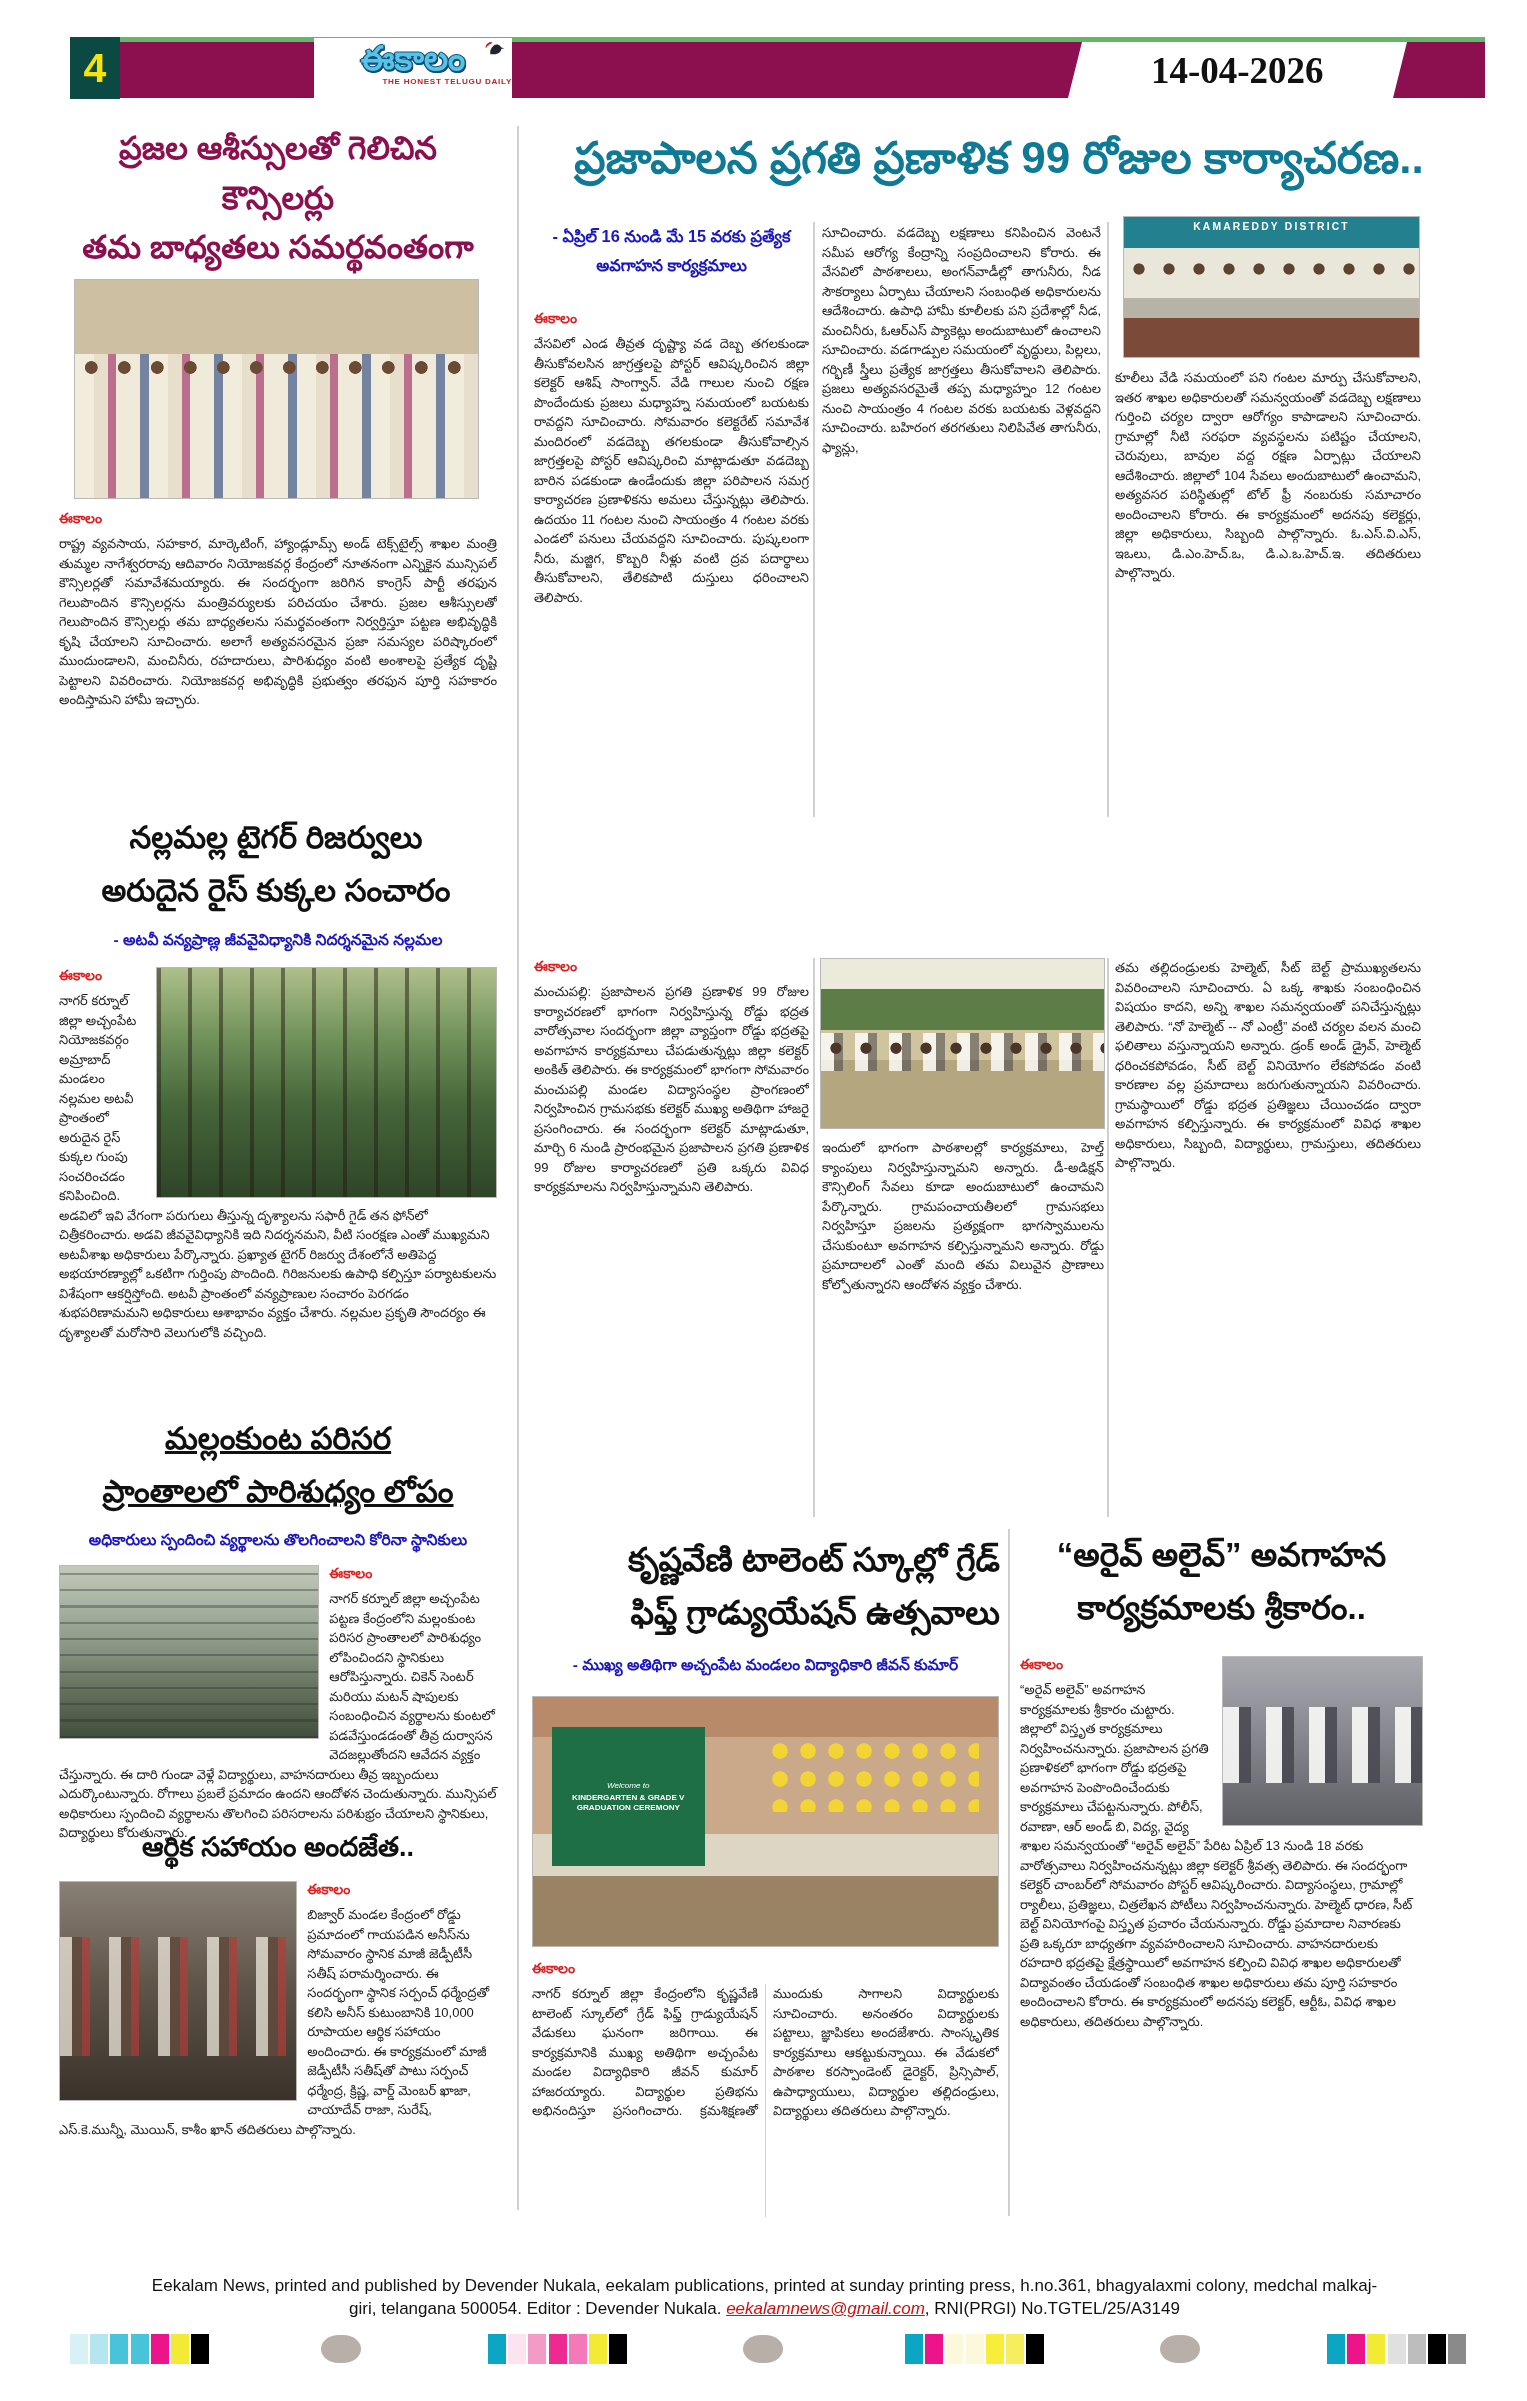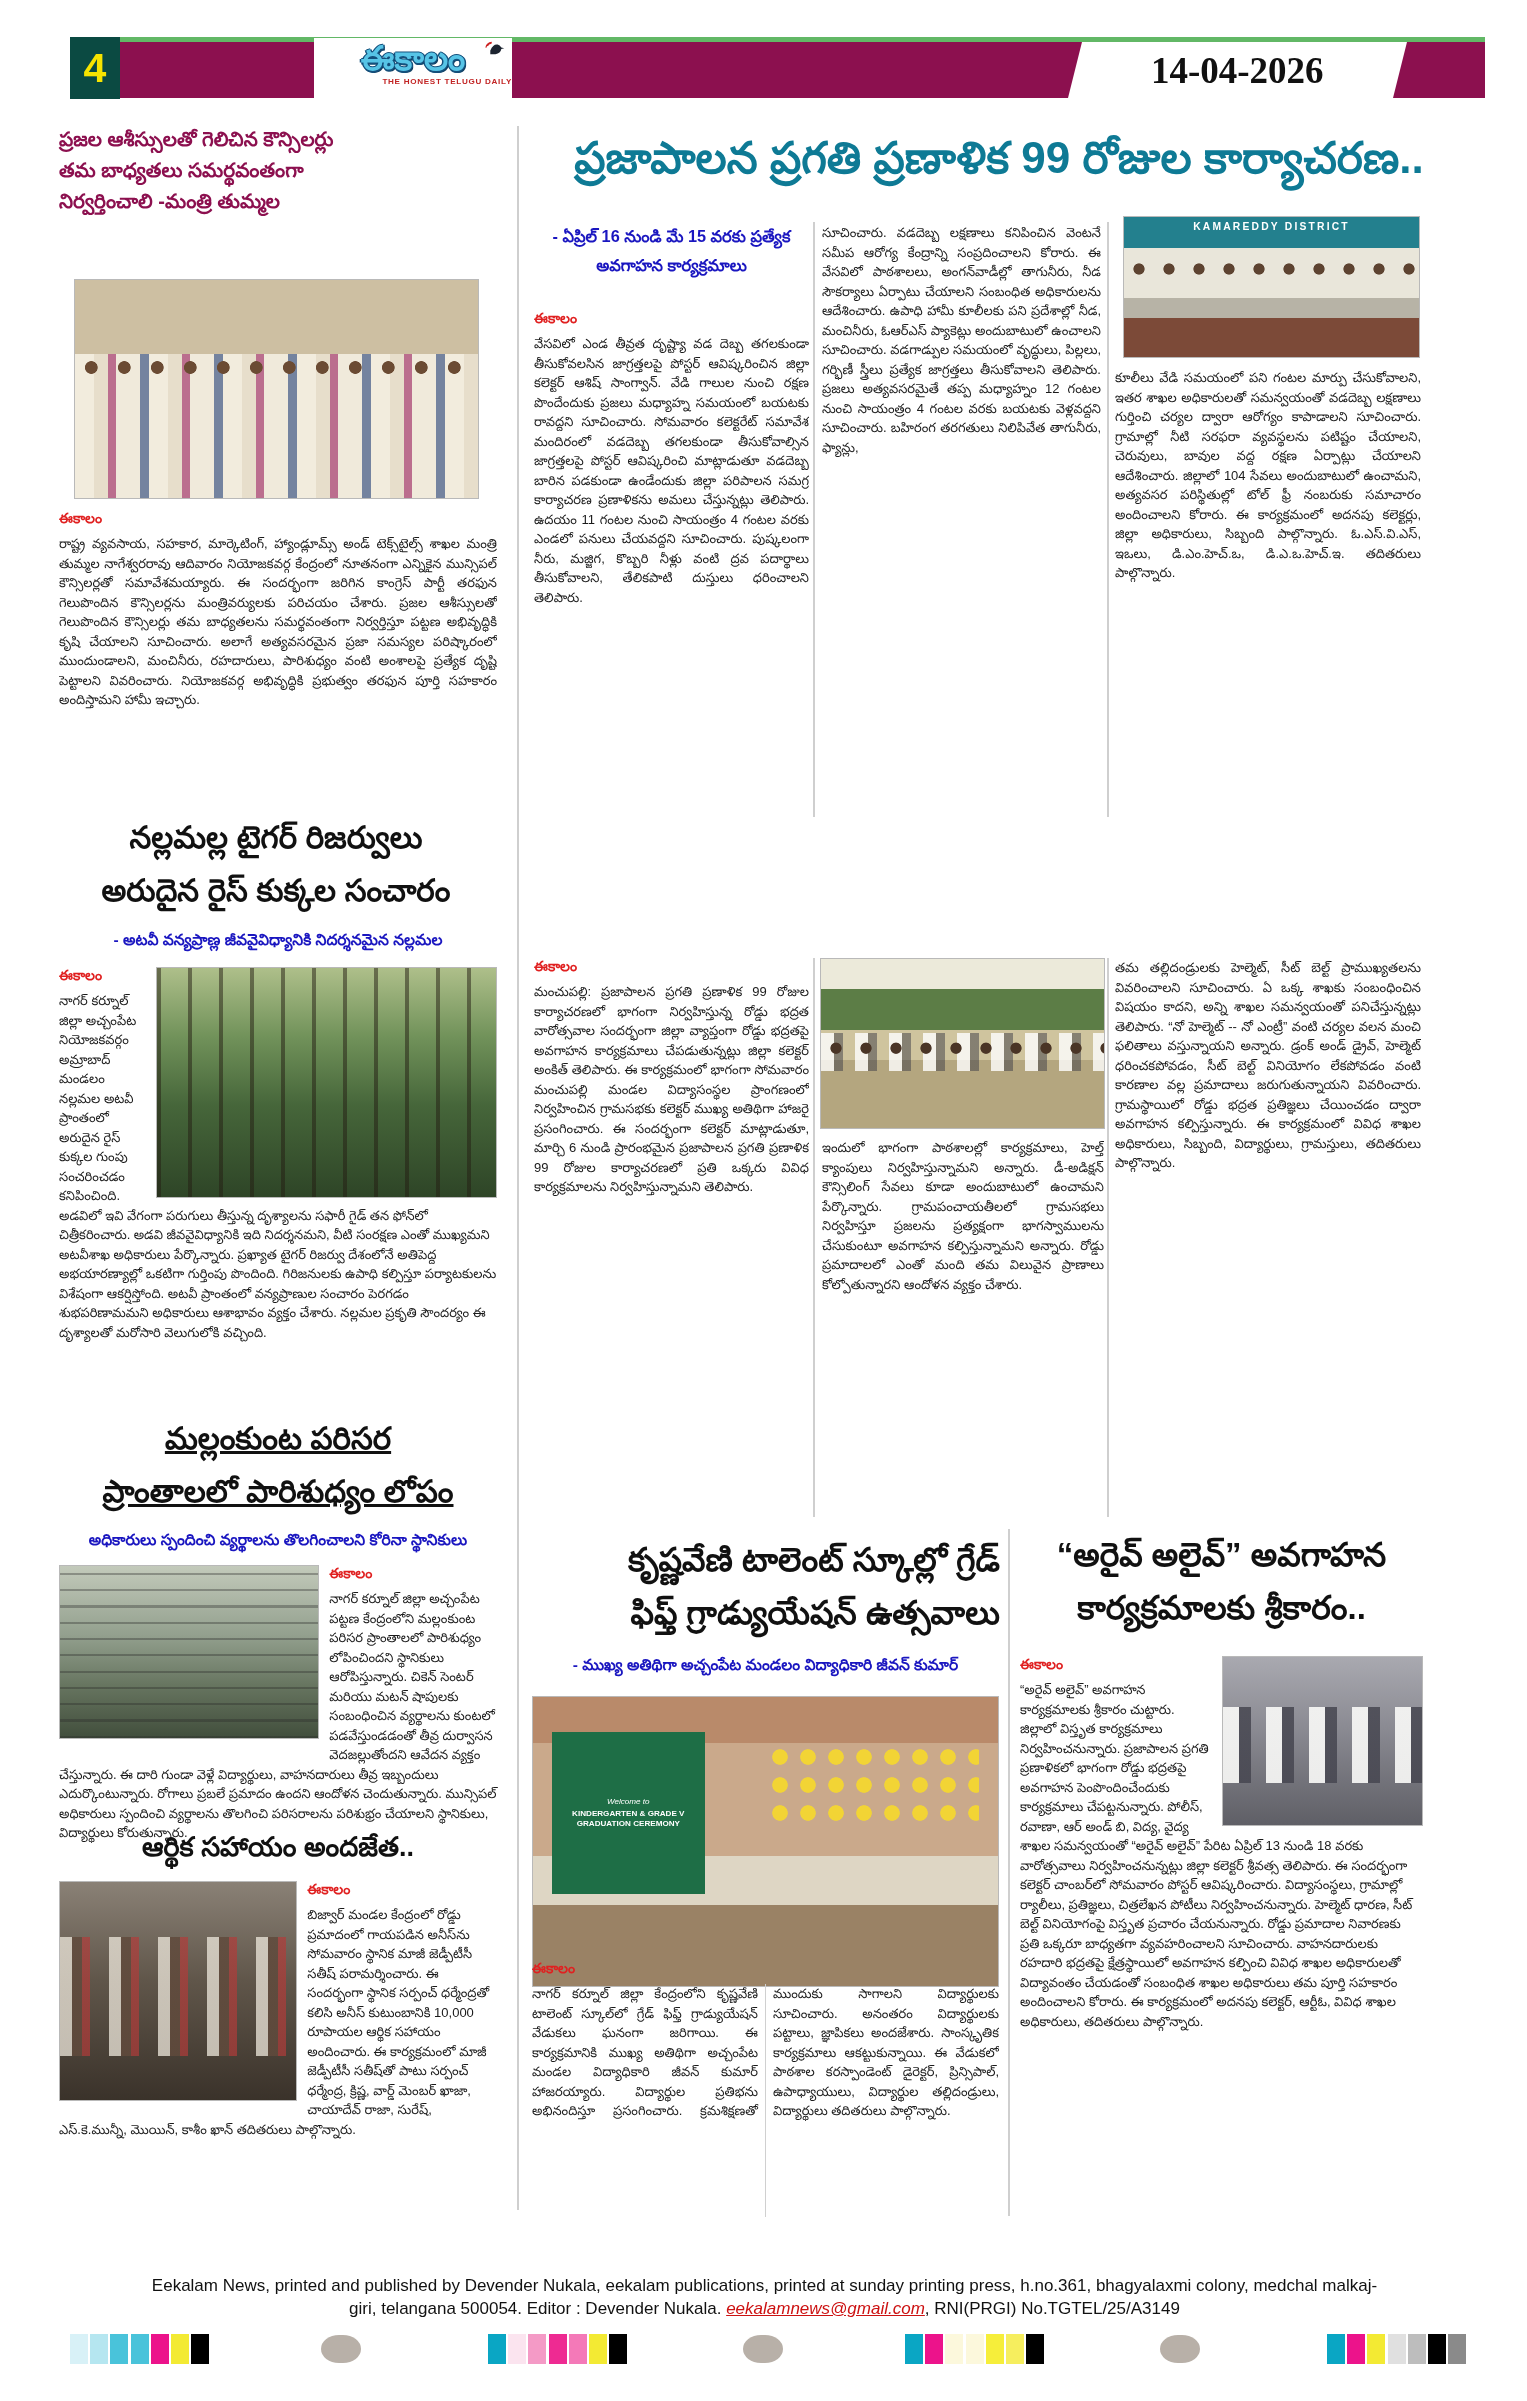--- a/index.html
+++ b/index.html
@@ -15,21 +15,21 @@
   .logo-word{font-size:34px;font-weight:bold;color:#57c4e6;line-height:1.0;
              text-shadow:-1.5px 0 #14507c,1.5px 0 #14507c,0 -1.5px #14507c,0 1.5px #14507c,1.5px 1.5px 0 #0d3a5c;}
   .logo-tag{font-size:8.1px;color:#c22424;font-weight:bold;letter-spacing:0.7px;margin-top:1.5px;text-align:right;}
   .logo-crow{position:absolute;right:7.4px;top:1.5px;}
   .hdr-date{left:1075px;top:42px;width:325px;height:56px;background:#ffffff;transform:skewX(-14deg);
             display:flex;align-items:center;justify-content:center;}
   .hdr-date span{transform:skewX(14deg);font-family:"Liberation Serif",serif;font-weight:bold;font-size:37px;color:#111;}
   
   .lead-head{left:528px;top:132px;width:942px;height:74px;color:#0e7a95;font-size:44px;font-weight:bold;
              text-align:center;line-height:1.2;white-space:nowrap;}
-  .h-maroon{color:#8c104f;font-weight:bold;font-size:20px;line-height:1.55;}
+  .h-maroon{color:#8c104f;font-weight:bold;font-size:32px;text-align:center;line-height:1.55;}
   .h-black{color:#111;font-weight:bold;text-align:center;}
   .byline-blue{color:#1a16c0;font-weight:bold;text-align:center;}
   .dateline{color:#e02020;font-weight:bold;font-size:14px;margin-bottom:4.4px;}
   .bodytext{font-size:13px;line-height:1.5;text-align:justify;overflow:hidden;}
   .rule-v{background:#cfcfcf;width:1.5px;}
   
   .photo{overflow:hidden;position:absolute;border:0.7px solid #b9b9b9;box-sizing:border-box;}
   .photo-f{overflow:hidden;position:relative;border:0.7px solid #b9b9b9;box-sizing:border-box;}
   .ph-group{background:
      repeating-linear-gradient(90deg,#f2ecdd 0 19px,#e7decb 19px 33px,#bb6e8e 33px 41px,#f0eadb 41px 65px,#74839f 65px 74px);}
@@ -171,21 +171,21 @@
   <div class="abs bodytext" style="left:1115px;top:958px;width:306px;height:559px;">తమ తల్లిదండ్రులకు హెల్మెట్, సీట్ బెల్ట్ ప్రాముఖ్యతలను వివరించాలని సూచించారు. ఏ ఒక్క శాఖకు సంబంధించిన విషయం కాదని, అన్ని శాఖల సమన్వయంతో పనిచేస్తున్నట్లు తెలిపారు. “నో హెల్మెట్ -- నో ఎంట్రీ” వంటి చర్యల వలన మంచి ఫలితాలు వస్తున్నాయని అన్నారు. డ్రంక్ అండ్ డ్రైవ్, హెల్మెట్ ధరించకపోవడం, సీట్ బెల్ట్ వినియోగం లేకపోవడం వంటి కారణాల వల్ల ప్రమాదాలు జరుగుతున్నాయని వివరించారు. గ్రామస్థాయిలో రోడ్డు భద్రత ప్రతిజ్ఞలు చేయించడం ద్వారా అవగాహన కల్పిస్తున్నారు. ఈ కార్యక్రమంలో వివిధ శాఖల అధికారులు, సిబ్బంది, విద్యార్థులు, గ్రామస్తులు, తదితరులు పాల్గొన్నారు.</div>
   <div class="abs bodytext" style="left:534px;top:1508px;width:0;height:0;overflow:hidden;">రోడ్డు ప్రమాదాలు రోజురోజుకు పెరుగుతున్నాయని ప్రతి ఒక్కరూ బాధ్యతాయుతమైన నడవడిక అలవర్చుకోవాలని అన్నారు. ఈ గ్రామసభల ద్వారా ప్రజలకు, రైతులకు తీసుకోవలసిన జాగ్రత్తలను వివరించారు. హెల్మెట్ ధరించడం, సీట్ బెల్ట్ పెట్టుకోవడం వంటి నిబంధనలను పాటించాలని సూచించారు. మద్యం సేవించి వాహనాలు నడపవద్దని హెచ్చరించారు. గ్రామస్థాయిలో రోడ్డు భద్రత ప్రతిజ్ఞ చేయించారు.</div>
   <div class="abs rule-v" style="left:813px;top:958px;height:559px;"></div>
   <div class="abs rule-v" style="left:1107px;top:958px;height:559px;"></div>
 
   <div class="abs h-black" style="left:531px;top:1534px;width:469px;font-size:33px;line-height:1.6;text-align:right;">
     <div>కృష్ణవేణి టాలెంట్ స్కూల్లో గ్రేడ్</div>
     <div>ఫిఫ్త్ గ్రాడ్యుయేషన్ ఉత్సవాలు</div>
   </div>
   <div class="abs byline-blue" style="left:531px;top:1656px;width:469px;font-size:15.5px;">- ముఖ్య అతిథిగా అచ్చంపేట మండలం విద్యాధికారి జీవన్ కుమార్</div>
-  <div class="photo ph-school" style="left:532px;top:1696px;width:467px;height:291px;">
+  <div class="photo ph-school" style="left:532px;top:1696px;width:467px;height:251px;">
     <div class="ph-board">
       <div class="b1">Welcome to</div>
       <div class="b2">KINDERGARTEN &amp; GRADE V</div>
       <div class="b3">GRADUATION CEREMONY</div>
     </div>
   </div>
   <div class="abs" style="left:532px;top:1960px;width:467px;height:259px;">
     <div class="dateline">ఈకాలం</div>
     <div class="twocol bodytext" style="height:233px;">
       <span>నాగర్ కర్నూల్ జిల్లా కేంద్రంలోని కృష్ణవేణి టాలెంట్ స్కూల్‌లో గ్రేడ్ ఫిఫ్త్ గ్రాడ్యుయేషన్ వేడుకలు ఘనంగా జరిగాయి. ఈ కార్యక్రమానికి ముఖ్య అతిథిగా అచ్చంపేట మండల విద్యాధికారి జీవన్ కుమార్ హాజరయ్యారు. విద్యార్థుల ప్రతిభను అభినందిస్తూ ప్రసంగించారు. క్రమశిక్షణతో ముందుకు సాగాలని విద్యార్థులకు సూచించారు.</span>

